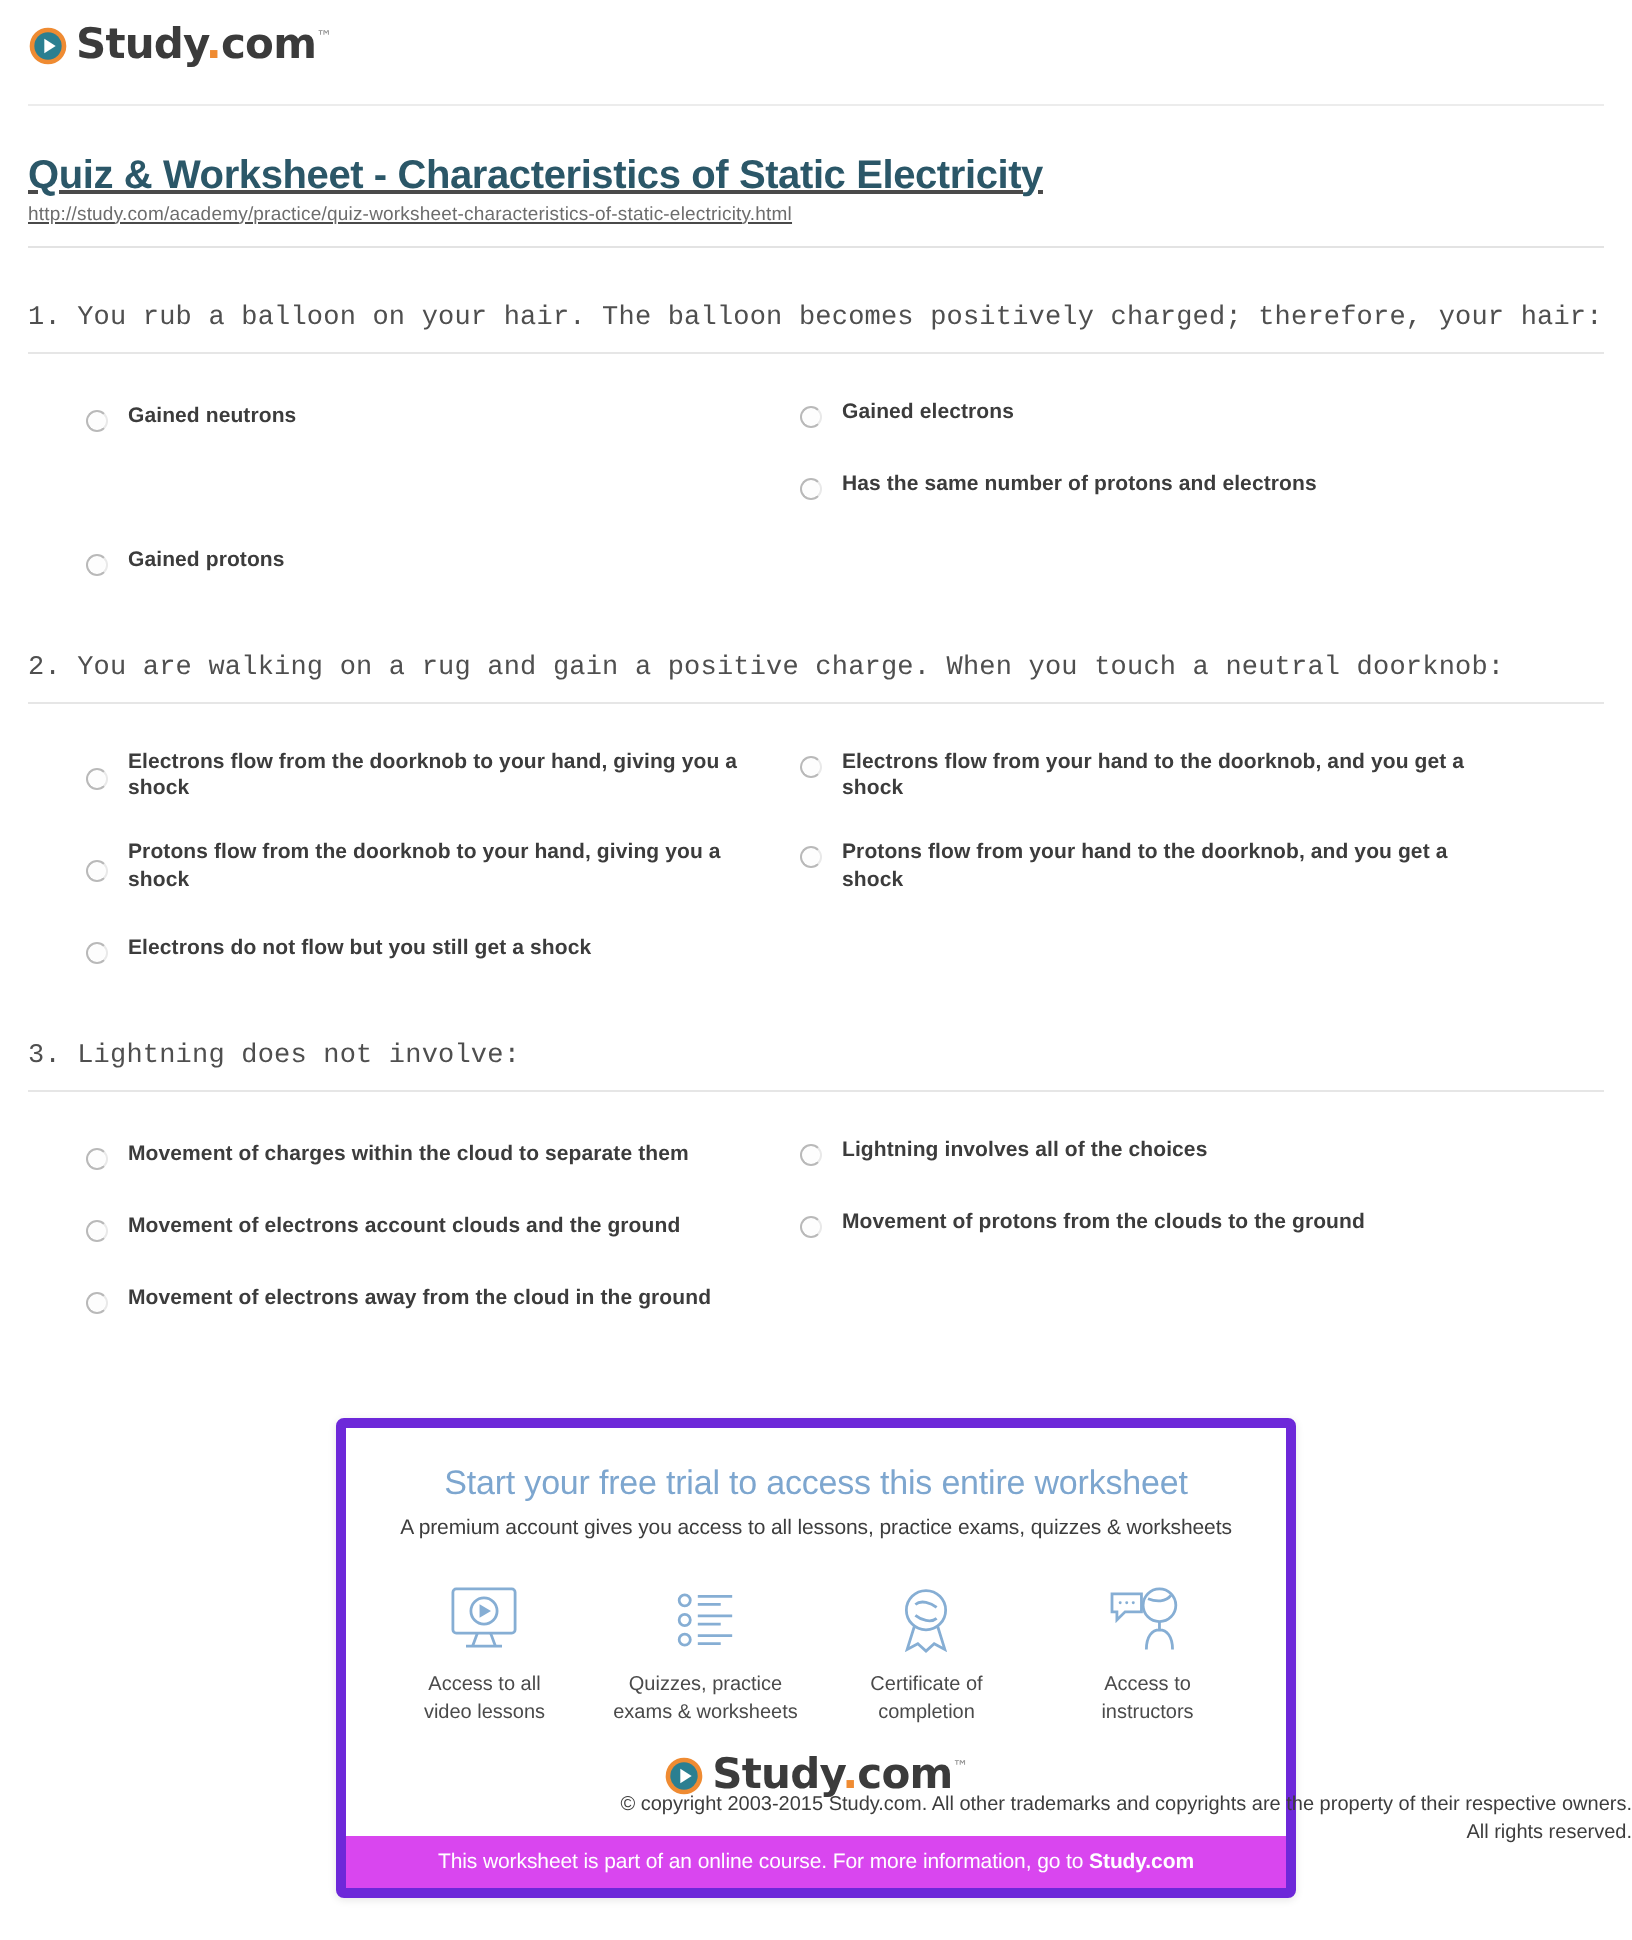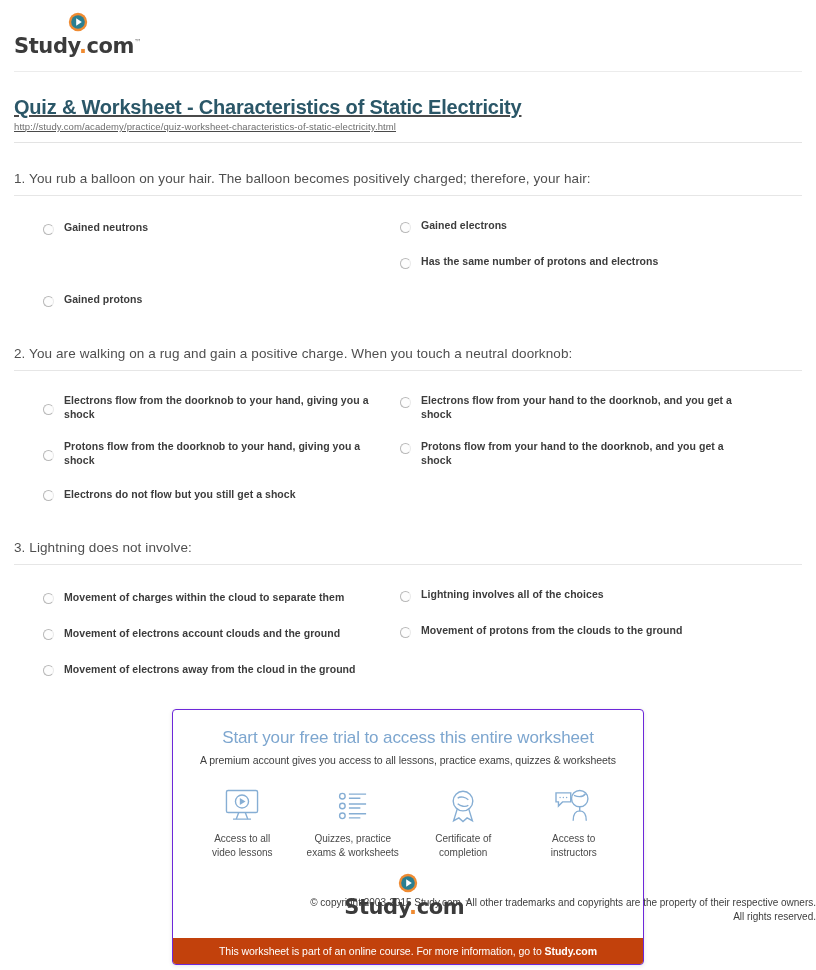--- a/index.html
+++ b/index.html
@@ -16,21 +16,20 @@
     overflow: hidden;
   }
 
   
   .logo {
     display: inline-flex;
     align-items: center;
     gap: 4px;
     line-height: 1;
     user-select: none;
-    flex-direction: column;
   }
   .logo-mark {
     width: 20px;
     height: 20px;
     flex: 0 0 auto;
     display: block;
   }
   .logo-word {
     font-family: "DejaVu Sans", sans-serif;
     font-weight: 700;
@@ -83,20 +82,21 @@
   .questions {
     padding: 0 14px;
   }
   .question-block { margin-top: 28px; }
   .question-text {
     font-size: 13.5px;
     font-weight: 400;
     color: #4f4f4f;
     letter-spacing: 0.1px;
     padding-bottom: 9px;
+    font-family: Liberation Mono, monospace;
   }
   .question-rule {
     border-top: 1px solid #e6e6e6;
     height: 0;
   }
   .options-grid {
     display: grid;
     grid-template-columns: 378px 1fr;
     column-gap: 0;
     padding-top: 14px;
@@ -136,21 +136,21 @@
   .promo-wrap {
     position: absolute;
     left: 0;
     right: 0;
     top: 709px;
   }
   .promo-card {
     width: 470px;
     margin: 0 auto;
     background: #ffffff;
-    border: 1px solid #6d28d9;
+    border: 5px solid #6d28d9;
     border-radius: 4px;
     box-shadow: 0 1px 4px rgba(0,0,0,0.10);
     overflow: hidden;
   }
   .promo-inner { padding: 18px 14px 10px 14px; text-align: center; }
   .promo-title {
     font-size: 17px;
     color: #7da6cf;
     font-weight: 400;
     letter-spacing: -0.1px;
@@ -182,21 +182,21 @@
     font-size: 10px;
     line-height: 1.35;
     color: #4a4a4a;
   }
   .promo-logo-row {
     display: flex;
     justify-content: center;
     padding: 14px 0 10px 0;
   }
   .promo-bar {
-    background: #c2410c;
+    background: #d946ef;
     color: #ffffff;
     text-align: center;
     font-size: 10.5px;
     padding: 7px 6px;
     letter-spacing: -0.05px;
   }
   .promo-bar b { font-weight: 700; }
 
   
   .footer {

